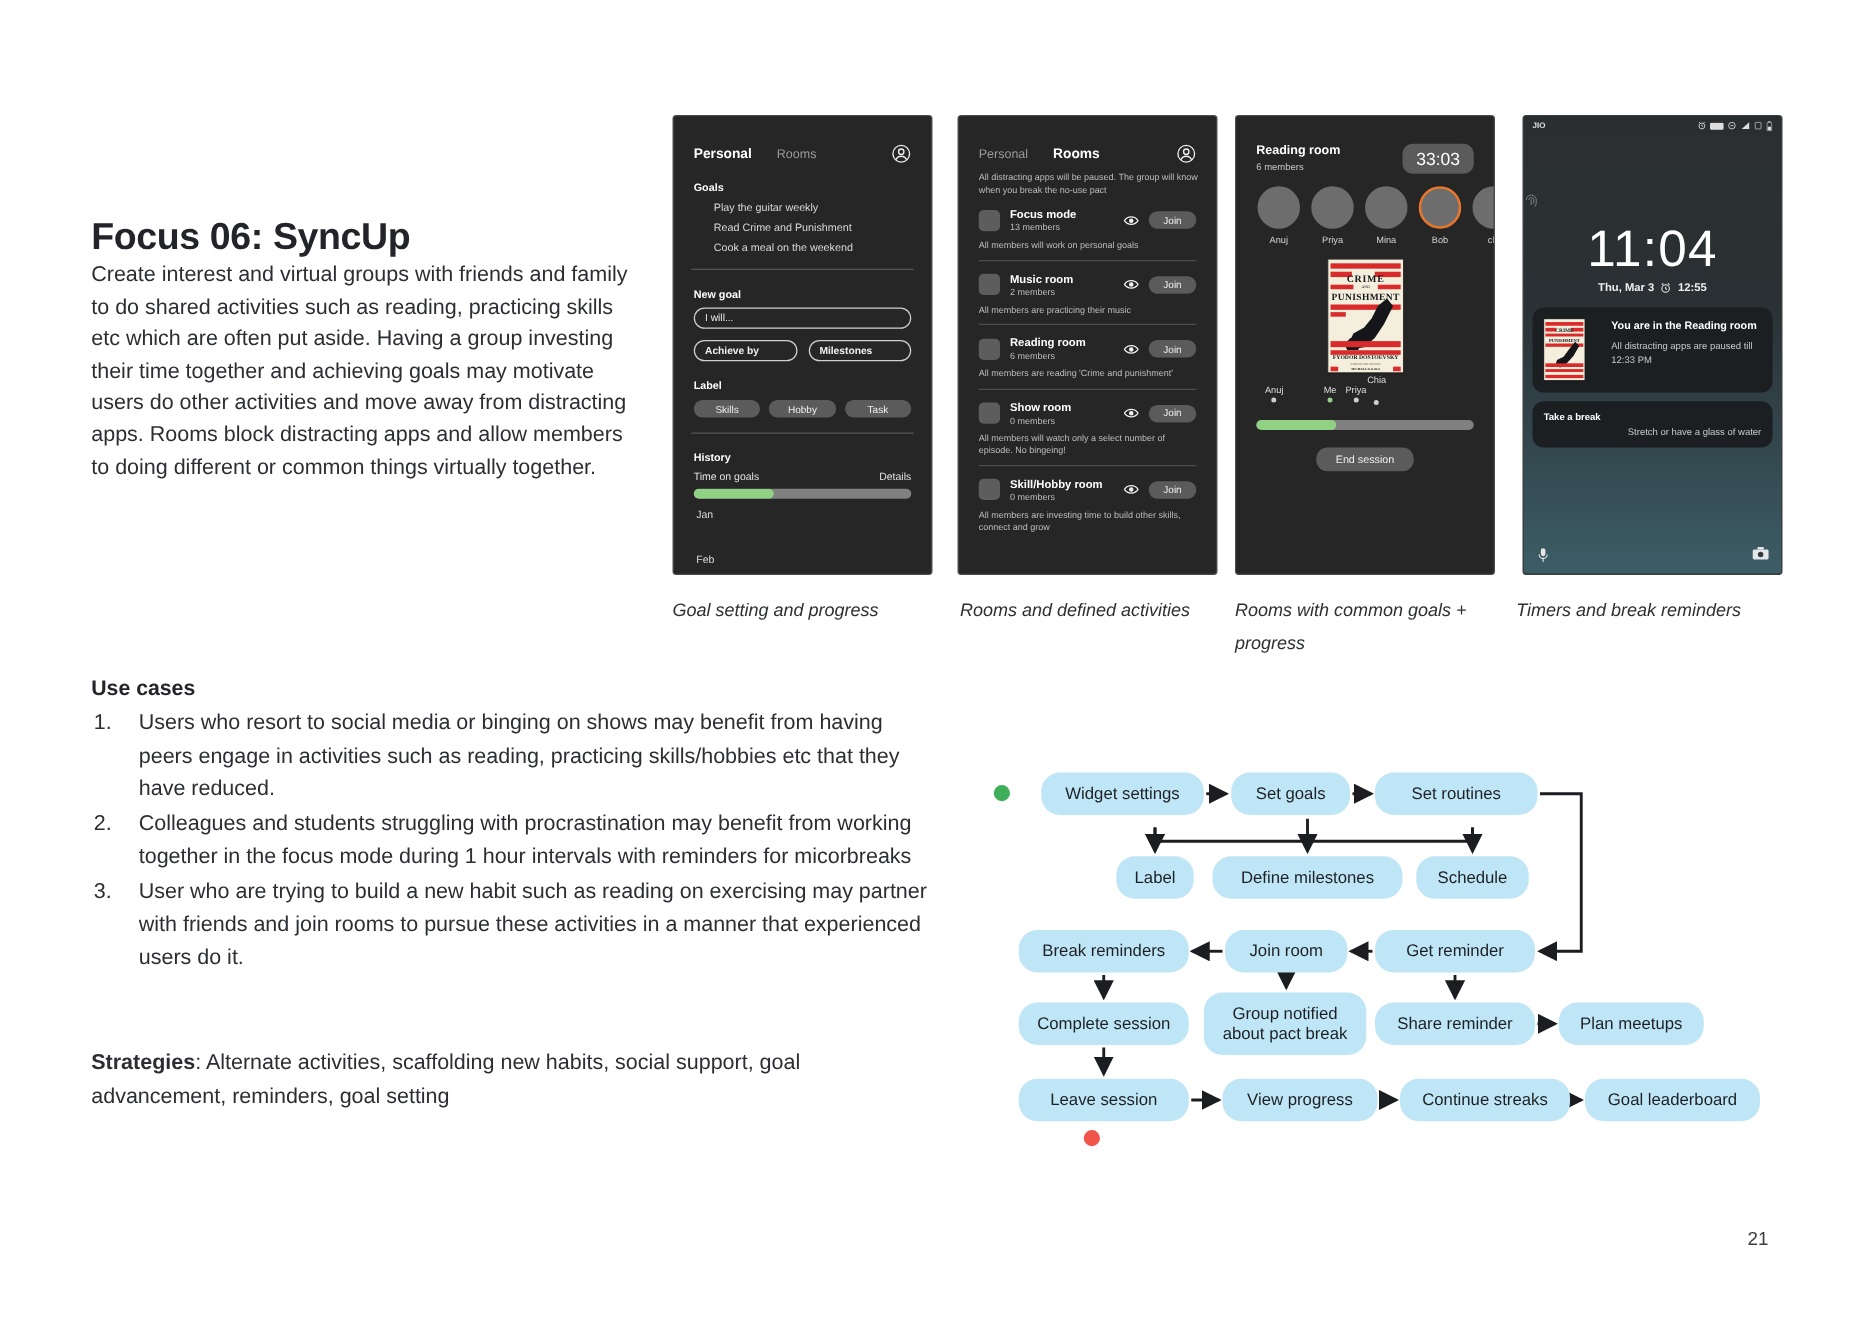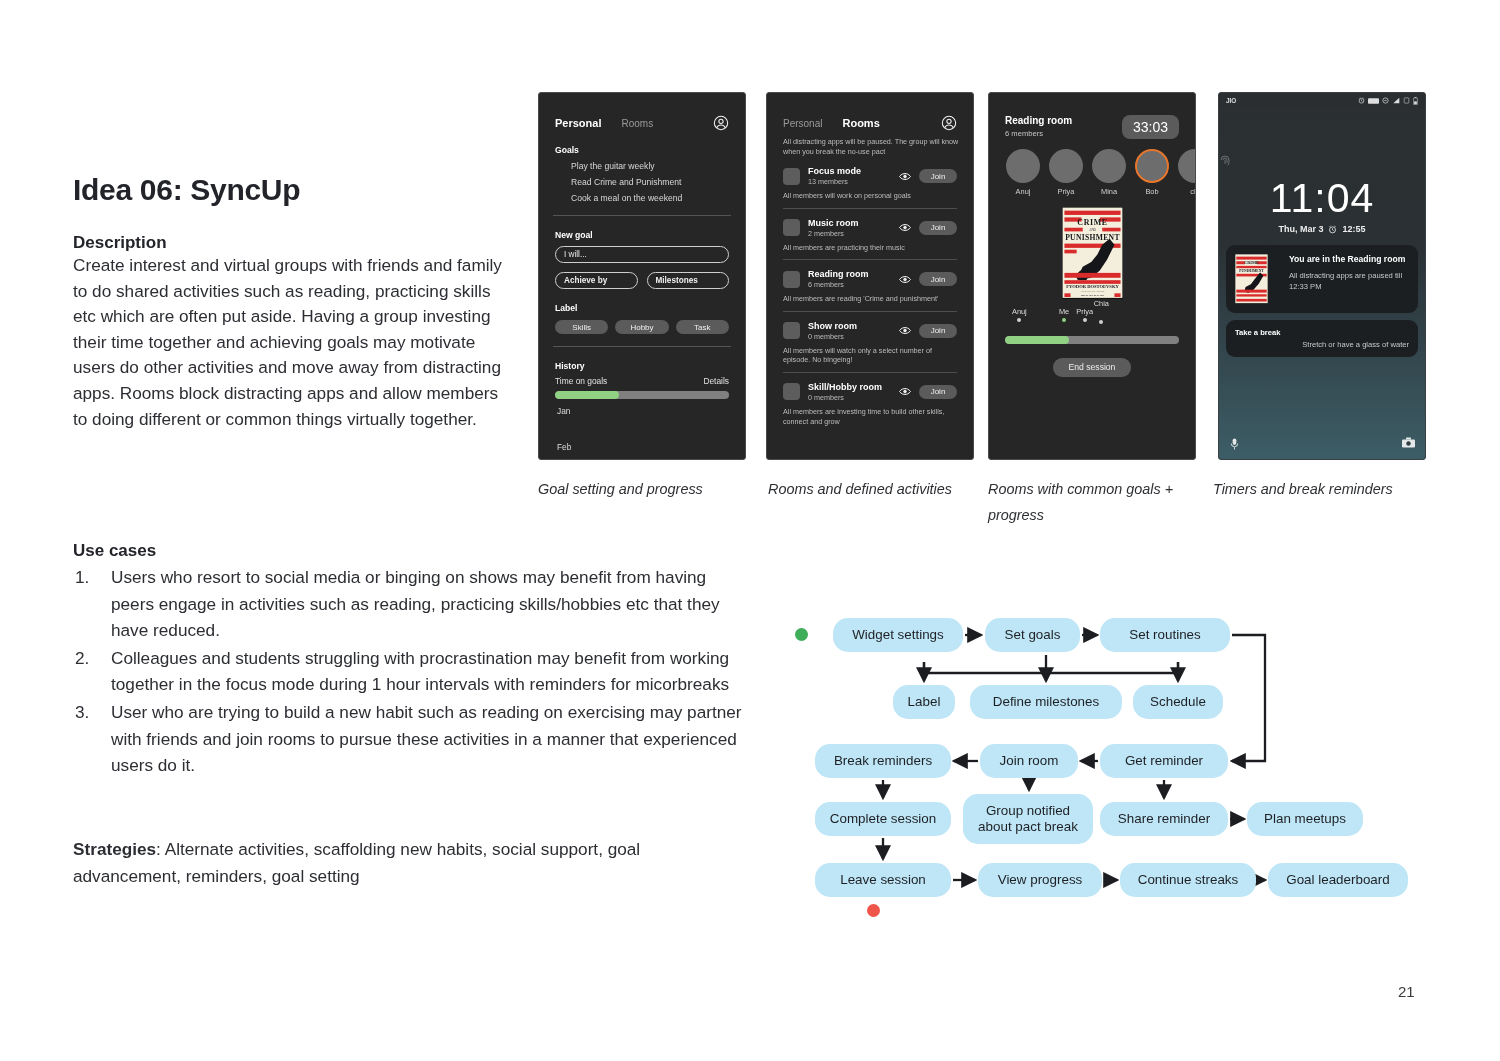--- a/index.html
+++ b/index.html
@@ -161,22 +161,21 @@
   .flow svg { position:absolute; left:0; top:0; }
   .startdot { position:absolute; width:13px; height:13px; border-radius:50%; background:#3fae5a; }
   .enddot { position:absolute; width:13px; height:13px; border-radius:50%; background:#f0554a; }
 
   .pagenum { position:absolute; left:1398px; top:983px; font-size:15px; color:#3a3c40; }
 </style>
 </head>
 <body>
 
 <div class="left-col">
-  <div class="page-title">Idea 06: SyncUp</div>
-  <div class="sec-head">Description</div>
+  <div class="page-title">Focus 06: SyncUp</div>
   <div class="body-text">
     <p>Create interest and virtual groups with friends and family to do shared activities such as reading, practicing skills etc which are often put aside. Having a group investing their time together and achieving goals may motivate users do other activities and move away from distracting apps. Rooms block distracting apps and allow members to doing different or common things virtually together.</p>
   </div>
 </div>
 
 <div class="usecases-wrap">
   <div class="uc-head">Use cases</div>
   <ol class="uc-list">
     <li>Users who resort to social media or binging on shows may benefit from having peers engage in activities such as reading, practicing skills/hobbies etc that they have reduced.</li>
     <li>Colleagues and students struggling with procrastination may benefit from working together in the focus mode during 1 hour intervals with reminders for micorbreaks</li>

